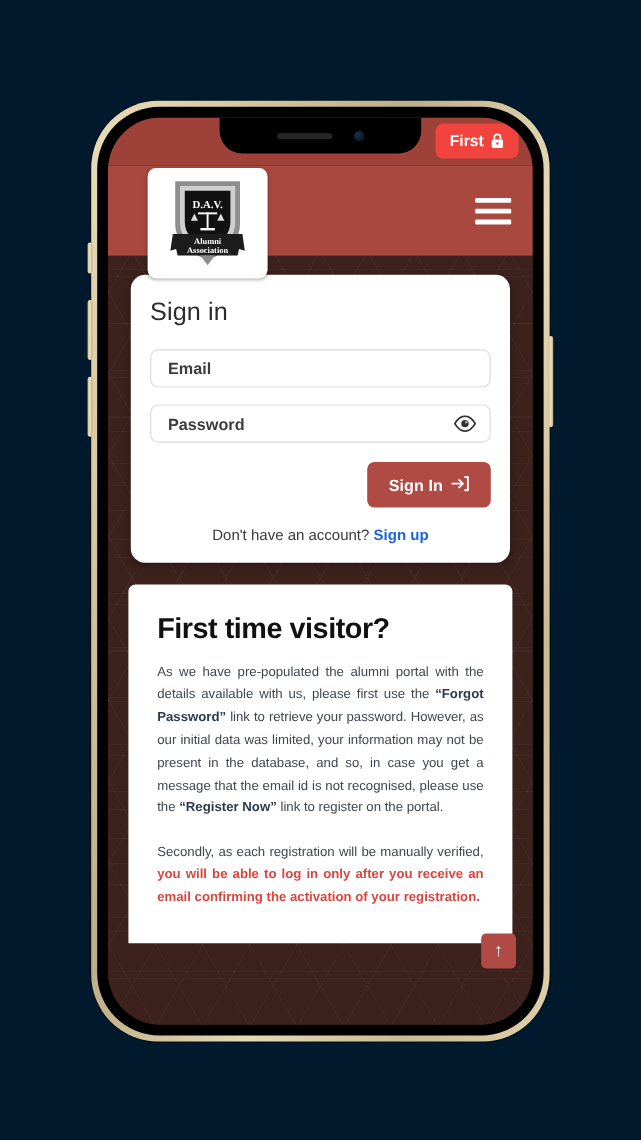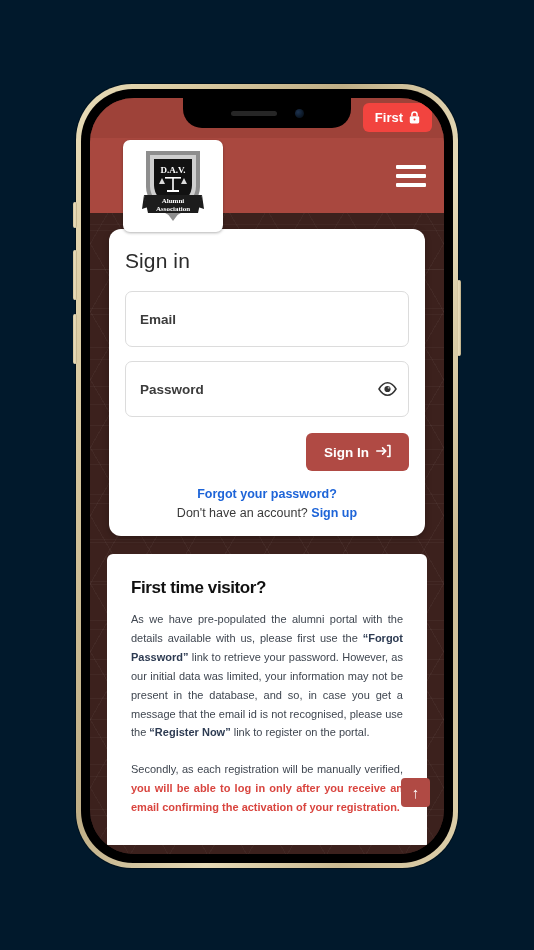--- a/index.html
+++ b/index.html
@@ -195,21 +195,21 @@
     font-weight: 400;
     margin-bottom: 18px;
     letter-spacing: .1px;
   }
   .field-wrap {
     position: relative;
     margin-bottom: 14px;
   }
   .form-field {
     width: 100%;
-    height: 56px;
+    height: 32px;
     border: 1px solid #dcdcdc;
     border-radius: 7px;
     background: #fff;
     font-size: 13.5px;
     font-weight: 700;
     color: #3c3c3c;
     padding: 0 38px 0 14px;
     font-family: "Liberation Sans", sans-serif;
     outline: none;
   }
@@ -267,21 +267,21 @@
   }
 
   
   #info-card {
     margin: 18px 12px 0 12px;
     background: #fff;
     border-radius: 6px 6px 0 0;
     padding: 24px 24px 10px 24px;
   }
   #info-heading {
-    font-size: 17px;
+    font-size: 24px;
     font-weight: 800;
     color: #111;
     letter-spacing: -.4px;
     margin-bottom: 12px;
   }
   .info-para {
     font-size: 11px;
     line-height: 1.72;
     color: #3f4650;
     text-align: justify;
@@ -400,21 +400,20 @@
                   <svg width="15" height="14" viewBox="0 0 15 14" fill="none">
                     <path d="M0.8 7 H9.5" stroke="#fff" stroke-width="1.6" stroke-linecap="round"></path>
                     <path d="M6.6 3.9 L9.7 7 L6.6 10.1" stroke="#fff" stroke-width="1.6" stroke-linecap="round" stroke-linejoin="round"></path>
                     <path d="M11.6 1.5 H13.9 V12.5 H11.6" stroke="#fff" stroke-width="1.6" stroke-linecap="round" stroke-linejoin="round"></path>
                   </svg>
                 </span>
               </button>
             </div>
 
             <div id="links-block">
-              <a href="#" id="forgot-password-link">Forgot your password?</a>
               <span id="no-account-text">Don't have an account?</span>
               <a href="#" id="signup-link">Sign up</a>
             </div>
           </div>
 
           <div id="info-card">
             <div id="info-heading">First time visitor?</div>
 
             <p class="info-para"><span>As we have pre-populated the alumni portal with the details available with us, please first use the </span><b>“Forgot Password”</b><span> link to retrieve your password. However, as our initial data was limited, your information may not be present in the database, and so, in case you get a message that the email id is not recognised, please use the </span><b>“Register Now”</b><span> link to register on the portal.</span></p>
 

